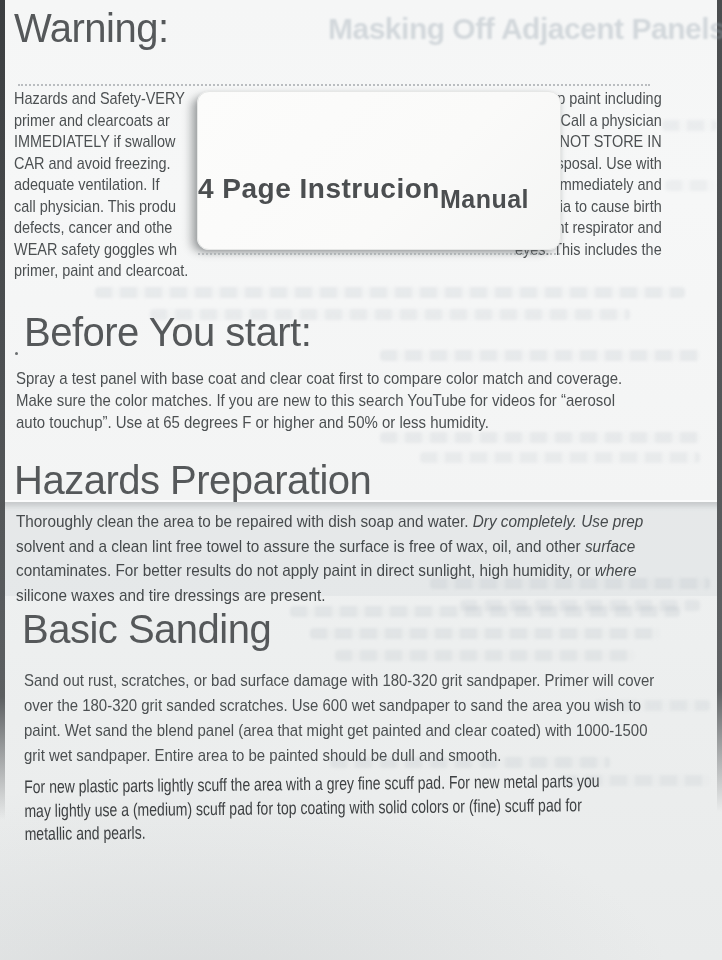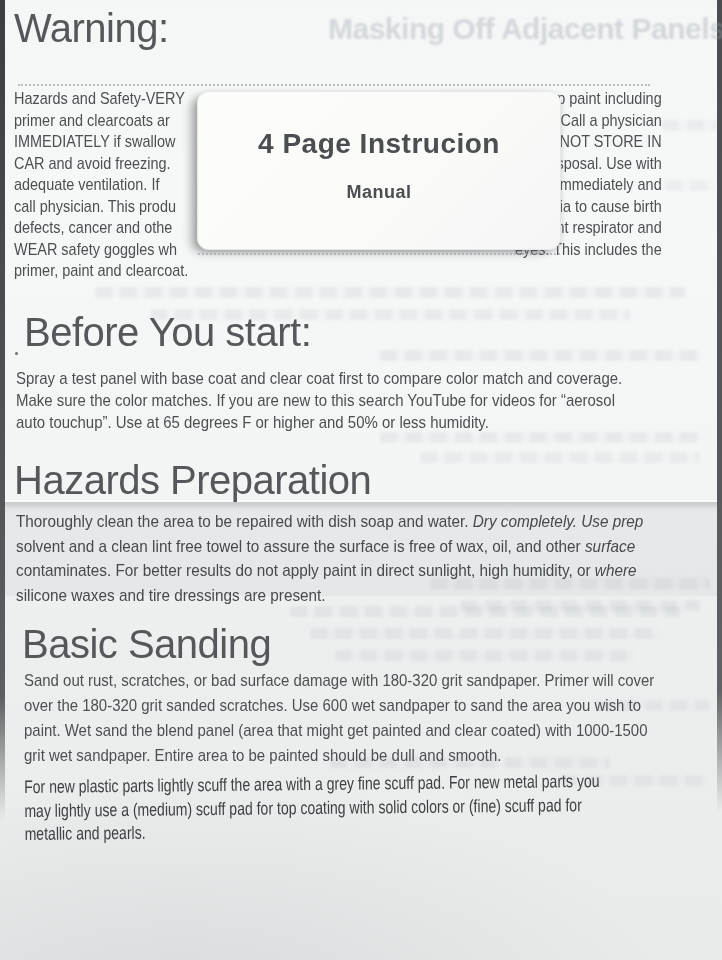--- a/index.html
+++ b/index.html
@@ -64,25 +64,25 @@
   .perf1{left:18px;top:84px;width:632px;height:0;border-top:2px dotted rgba(165,170,173,.75);}
   .perf2{left:198px;top:253px;width:362px;height:0;border-top:2px dotted rgba(150,155,158,.55);z-index:7;}
   
   .sticker-wrap{left:186px;top:84px;width:378px;height:174px;z-index:6;}
   .sticker-label{
     position:absolute;left:11px;top:7px;right:3px;bottom:8px;
     background:linear-gradient(135deg,#fcfcfb 0,#faFAf9 60%,#f4f5f4 100%);
     background:linear-gradient(135deg,#fcfcfb 0,#fafaf9 60%,#f4f5f4 100%);
     border:1px solid #e6e7e6;border-radius:12px;
     box-shadow:-8px 4px 8px -2px rgba(82,86,88,.45), 0 2px 5px rgba(120,124,126,.35);
-    display:flex;flex-direction:column;align-items:center;
+    display:flex;flex-direction:row;align-items:center;
     padding-top:36px;box-sizing:border-box;
   }
   .sticker-title{font-size:28px;font-weight:700;color:#4b4e50;letter-spacing:.5px;white-space:nowrap;}
-  .sticker-subtitle{font-size:18px;font-weight:700;color:#4b4e50;letter-spacing:.5px;margin-top:22px;white-space:nowrap;}
+  .sticker-subtitle{font-size:25px;font-weight:700;color:#4b4e50;letter-spacing:.5px;margin-top:22px;white-space:nowrap;}
   
   .ghost-heading{
     left:328px;top:12px;width:390px;
     font-size:30px;font-weight:600;color:var(--ghost);
     opacity:.38;filter:blur(1.2px);white-space:nowrap;letter-spacing:-.5px;
   }
   .ghost-line{
     height:11px;border-radius:4px;filter:blur(1.6px);
     background:repeating-linear-gradient(90deg,rgba(152,163,173,.30) 0 17px,rgba(152,163,173,.07) 17px 25px);
   }
@@ -172,21 +172,21 @@
   </div>
 
 <div class="abs heading" style="left:14px;top:458px">Hazards Preparation</div>
 <div class="abs para surface-para">
     <div class="tline"><span>Thoroughly clean the area to be repaired with dish soap and water.  </span><span class="it">Dry completely. Use prep</span></div>
     <div class="tline"><span>solvent and a clean lint free towel to assure the surface is free of wax, oil, and other </span><span class="it">surface</span></div>
     <div class="tline"><span>contaminates. For better results do not apply paint in direct sunlight, high humidity, or </span><span class="it">where</span></div>
     <div class="tline"><span>silicone waxes and tire dressings are present.</span></div>
   </div>
 
-<div class="abs heading" style="left:22px;top:622px">Basic Sanding</div>
+<div class="abs heading" style="left:22px;top:607px">Basic Sanding</div>
 <div class="abs para basic-para1">
     <div class="tline">Sand out rust, scratches, or bad surface damage with 180-320 grit sandpaper. Primer will cover</div>
     <div class="tline">over the 180-320 grit sanded scratches. Use 600 wet sandpaper to sand the area you wish to</div>
     <div class="tline">paint. Wet sand the blend panel (area that might get painted and clear coated) with 1000-1500</div>
     <div class="tline">grit wet sandpaper. Entire area to be painted should be dull and smooth.</div>
   </div>
 <div class="abs para basic-para2">
     <div class="tline">For new plastic parts lightly scuff the area with a grey fine scuff pad. For new metal parts you</div>
     <div class="tline">may lightly use a (medium) scuff pad for top coating with solid colors or (fine) scuff pad for</div>
     <div class="tline">metallic and pearls.</div>

